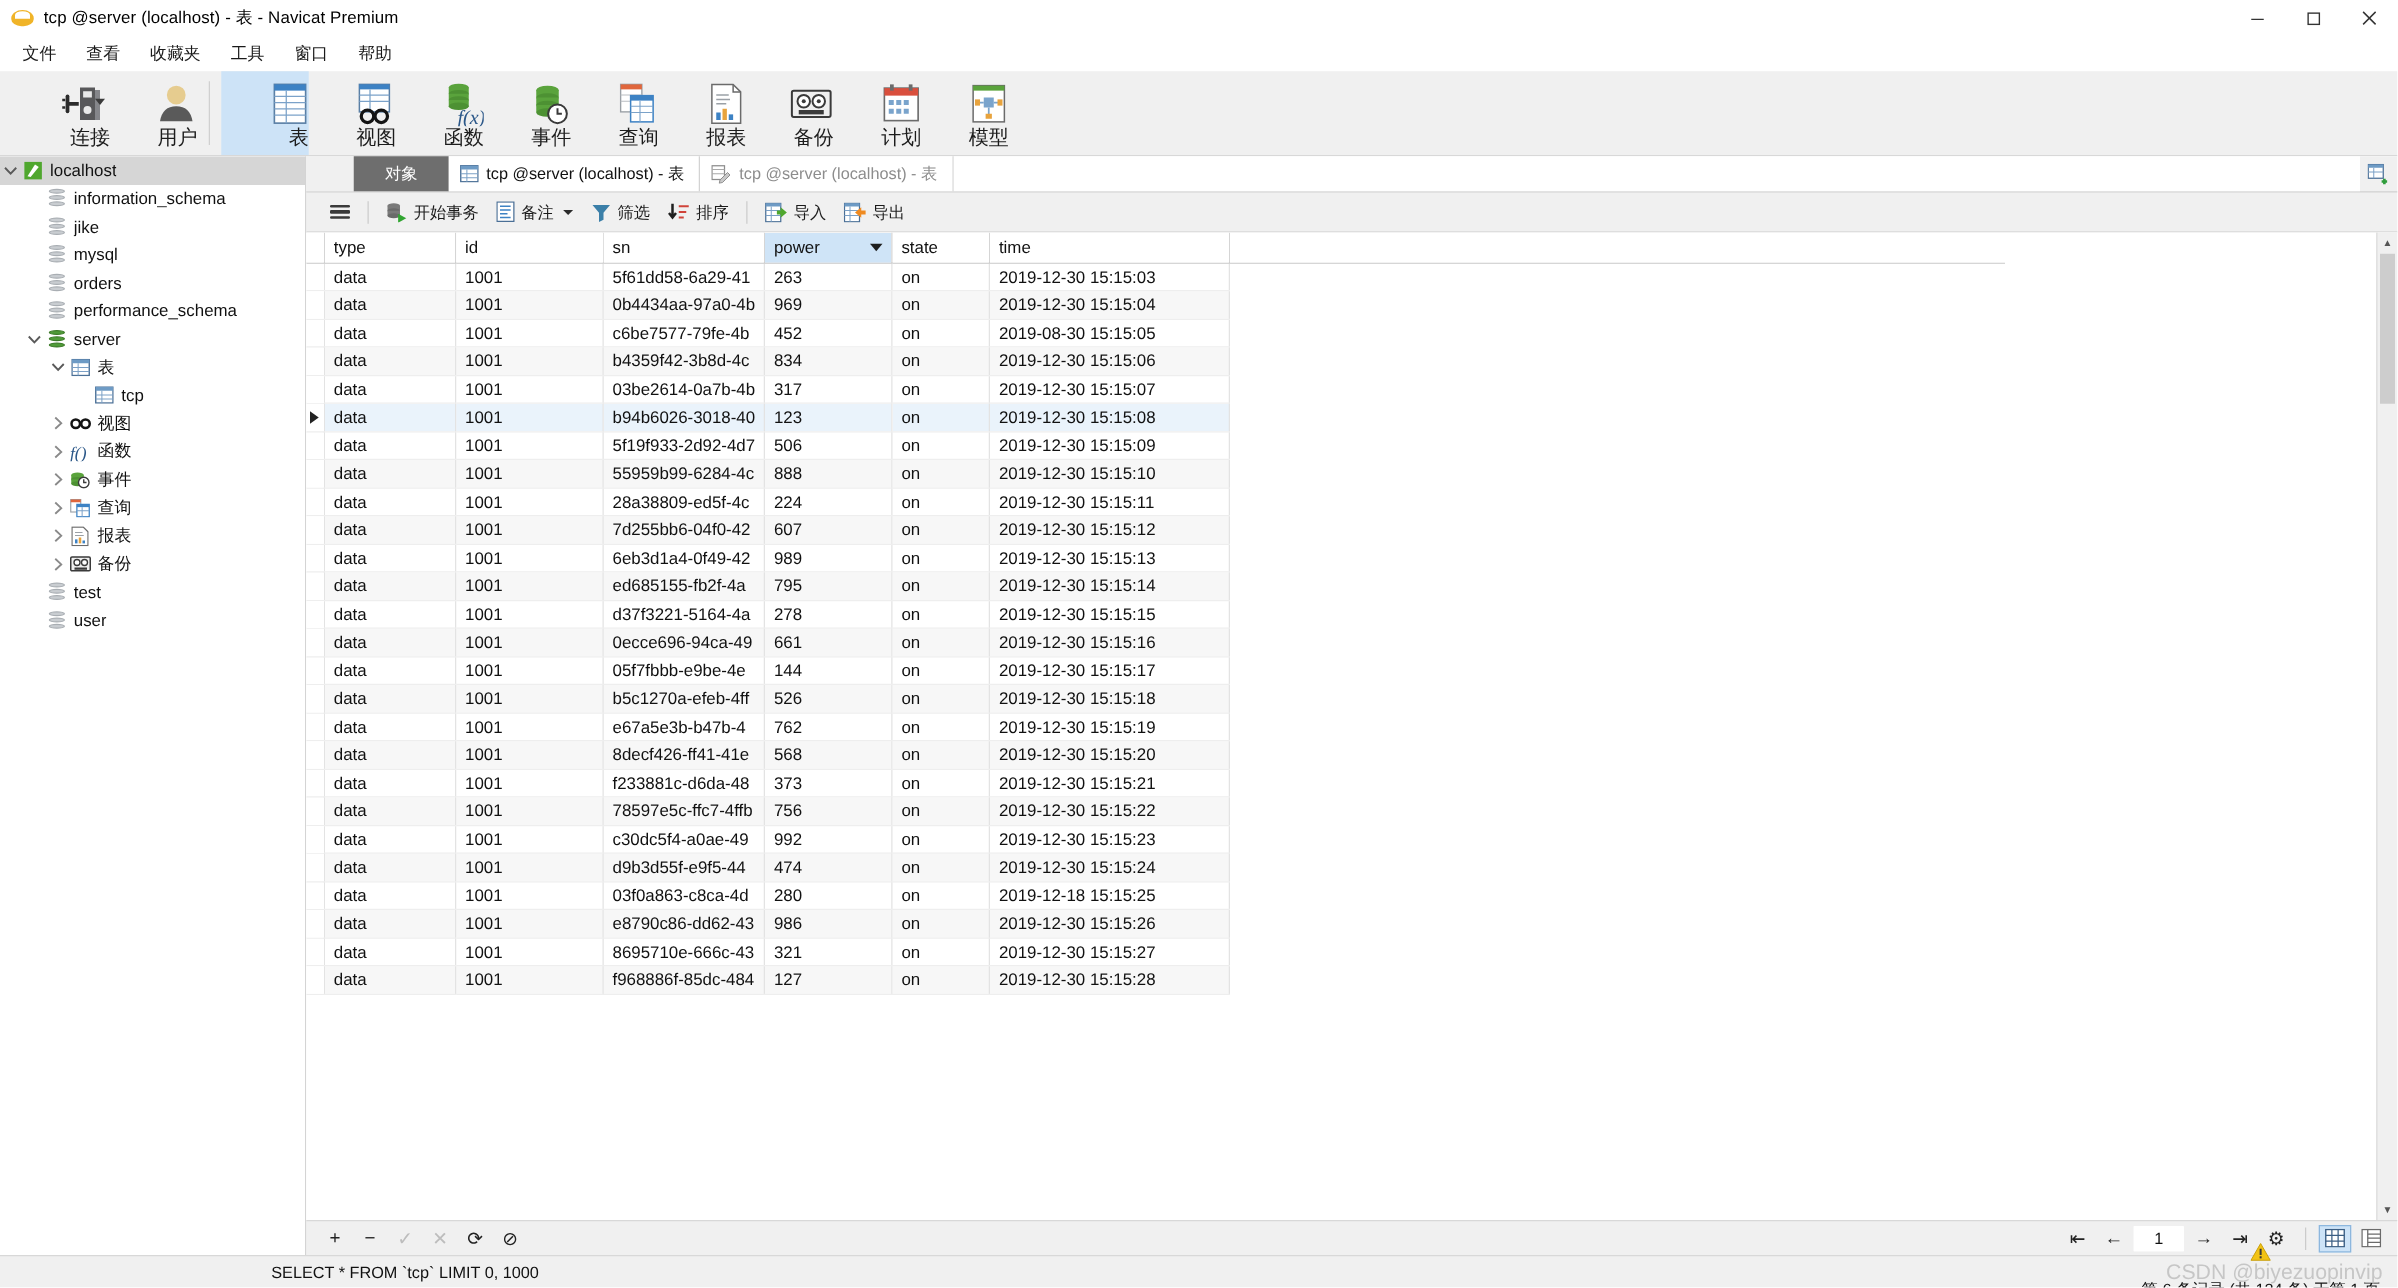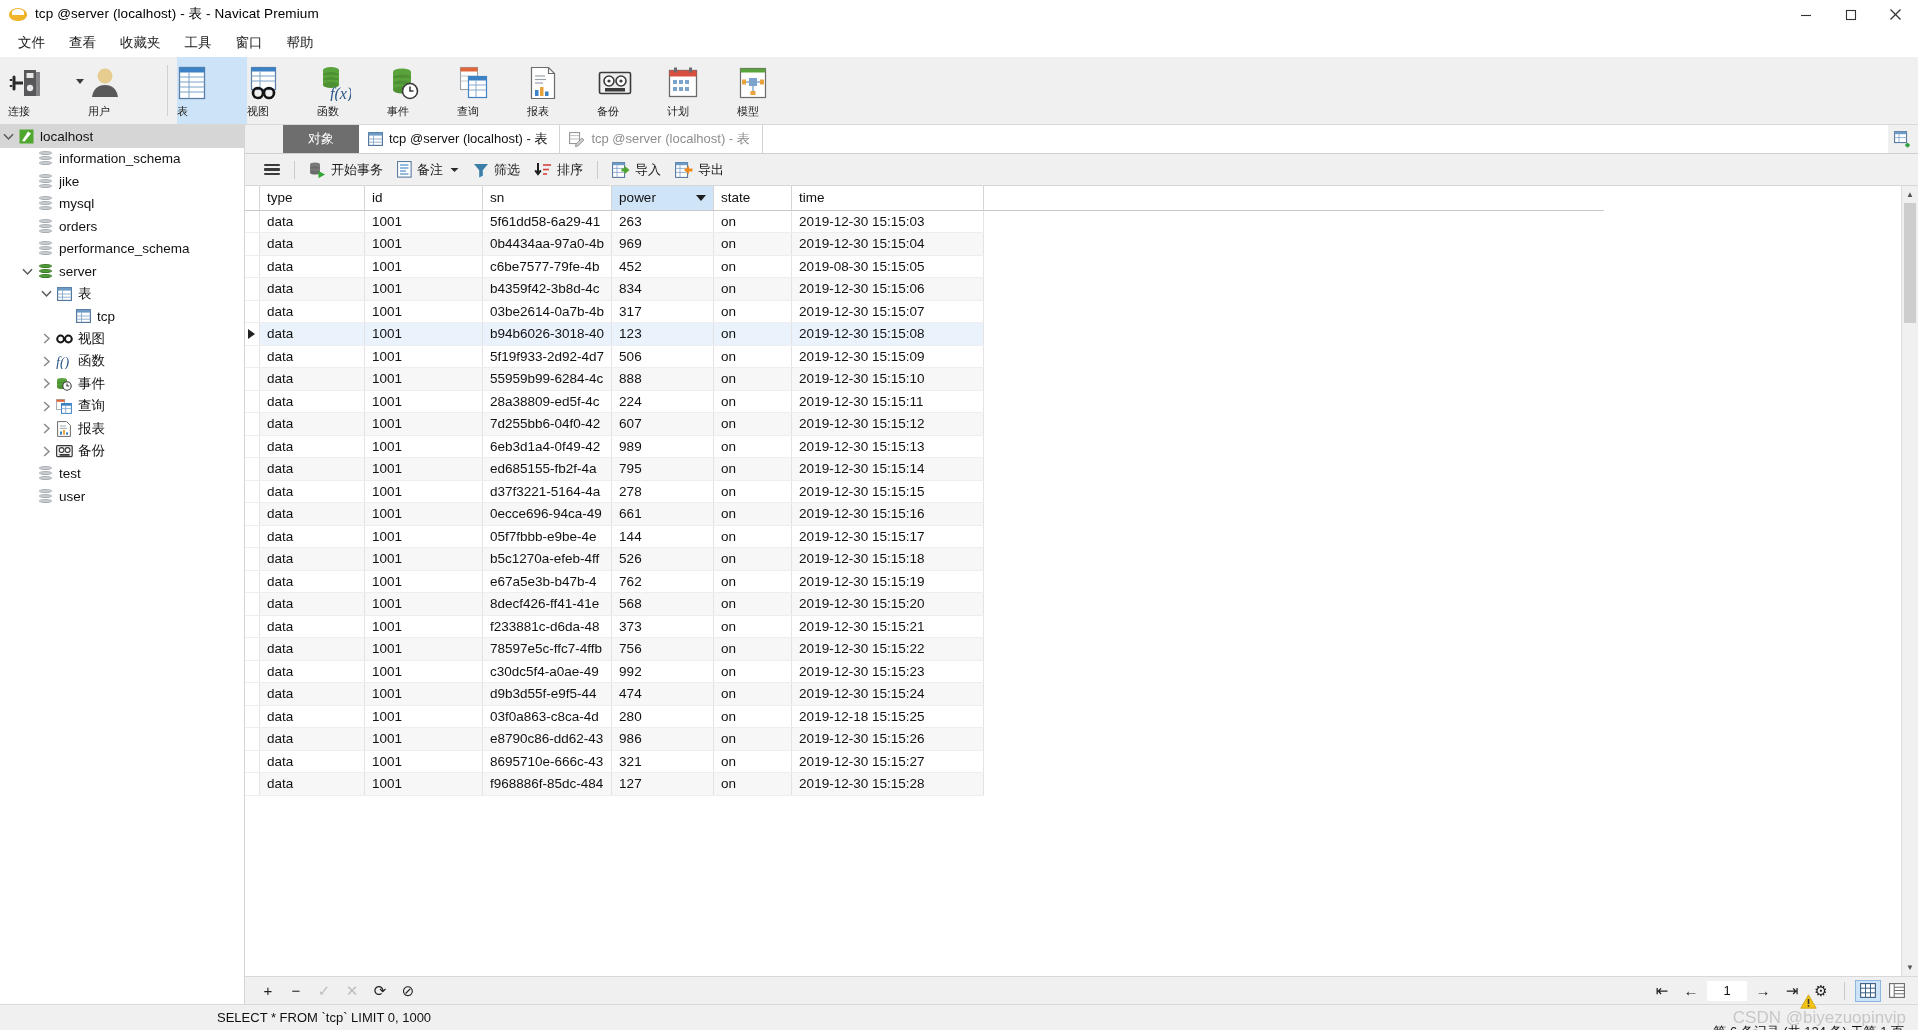--- a/index.html
+++ b/index.html
@@ -37,27 +37,27 @@
   }
   .menu-item { padding: 3px 12px; cursor: default; }
 
   
   .ribbon {
     height: 68px; background: #f0f0f0; display: flex; align-items: stretch;
     border-bottom: 1px solid #d8d8d8; flex: 0 0 68px; padding-left: 8px;
   }
   .rb-sep { width: 1px; background: #d0d0d0; margin: 8px 9px 8px 9px; }
   .rb-btn {
-    width: 70px; display: flex; flex-direction: column; align-items: flex-start; justify-content: flex-start;
+    width: 70px; display: flex; flex-direction: column; align-items: flex-end; justify-content: flex-start;
     padding-top: 6px; position: relative; cursor: default;
   }
   .rb-btn.wide { width: 80px; }
   .rb-btn.active { background: #cde3f7; }
   .rb-ico { height: 40px; display: flex; align-items: center; justify-content: center; }
-  .rb-lbl { font-size: 11px; color: #1c1c1c; margin-top: 1px; line-height: 14px; }
+  .rb-lbl { font-size: 16px; color: #1c1c1c; margin-top: 1px; line-height: 14px; }
   .caret-small { position: absolute; right: 4px; top: 22px; width: 0; height: 0;
     border-left: 4px solid transparent; border-right: 4px solid transparent; border-top: 5px solid #3b3b3b; }
 
   
   .body { flex: 1 1 auto; display: flex; min-height: 0; }
 
   
   .sidebar { width: 245px; flex: 0 0 245px; background: #ffffff; border-right: 1px solid #d4d4d4;
     overflow: hidden; position: relative; }
   .tree-row { height: 22.5px; display: flex; align-items: center; font-size: 13.5px; color: #111;

